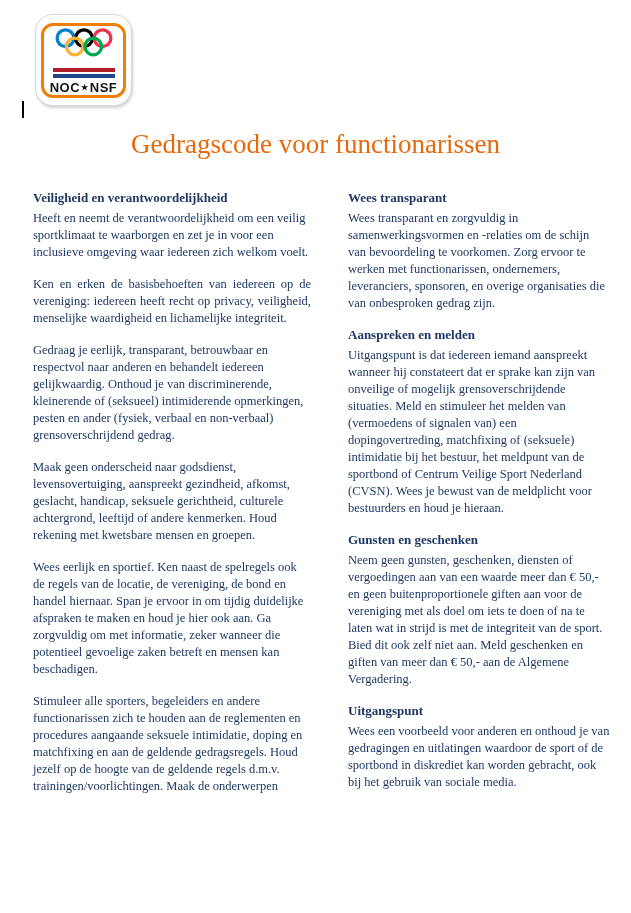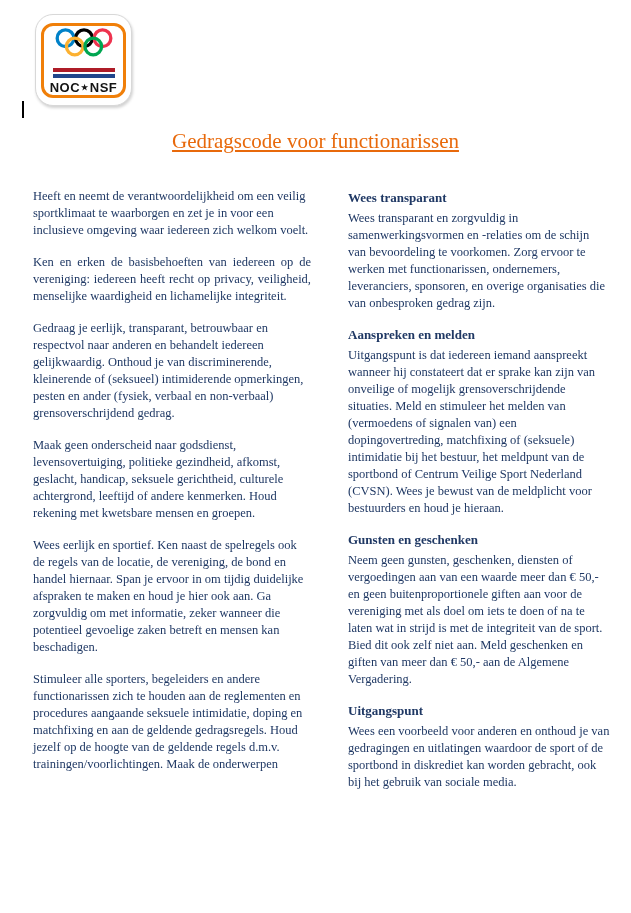--- a/index.html
+++ b/index.html
@@ -68,21 +68,21 @@
 
   
   .title-wrap {
     position: absolute;
     left: 0;
     right: 0;
     top: 129px;
     text-align: center;
     color: var(--accent-orange);
   }
-  .doc-title { font-size: 21px; font-weight: normal; text-decoration: underline; }
+  .doc-title { font-size: 27px; font-weight: normal; }
   .doc-subtitle { font-size: 14.5px; margin-top: 3px; }
 
   
   .content {
     position: absolute;
     left: 33px;
     top: 188px;
     width: 577px;
     display: flex;
     gap: 37px;
@@ -132,24 +132,25 @@
   </div>
 
   <div class="text-cursor"></div>
 
   <div class="title-wrap">
     <div class="doc-title">Gedragscode voor functionarissen</div>
   </div>
 
   <div class="content">
     <div class="col-left">
+        <h3 class="blk-heading">Veiligheid en verantwoordelijkheid</h3>
         <p class="blk-para">Heeft en neemt de verantwoordelijkheid om een veilig sportklimaat te waarborgen en zet je in voor een inclusieve omgeving waar iedereen zich welkom voelt.</p>
         <p class="blk-para justify">Ken en erken de basisbehoeften van iedereen op de vereniging: iedereen heeft recht op privacy, veiligheid, menselijke waardigheid en lichamelijke integriteit.</p>
         <p class="blk-para">Gedraag je eerlijk, transparant, betrouwbaar en respectvol naar anderen en behandelt iedereen gelijkwaardig. Onthoud je van discriminerende, kleinerende of (seksueel) intimiderende opmerkingen, pesten en ander (fysiek, verbaal en non-verbaal) grensoverschrijdend gedrag.</p>
-        <p class="blk-para">Maak geen onderscheid naar godsdienst, levensovertuiging, politieke gezindheid, afkomst, geslacht, handicap, seksuele gerichtheid, culturele achtergrond, leeftijd of andere kenmerken. Houd rekening met kwetsbare mensen en groepen.</p>
+        <p class="blk-para">Maak geen onderscheid naar godsdienst, levensovertuiging, aanspreekt gezindheid, afkomst, geslacht, handicap, seksuele gerichtheid, culturele achtergrond, leeftijd of andere kenmerken. Houd rekening met kwetsbare mensen en groepen.</p>
         <p class="blk-para">Wees eerlijk en sportief. Ken naast de spelregels ook de regels van de locatie, de vereniging, de bond en handel hiernaar. Span je ervoor in om tijdig duidelijke afspraken te maken en houd je hier ook aan. Ga zorgvuldig om met informatie, zeker wanneer die potentieel gevoelige zaken betreft en mensen kan beschadigen.</p>
         <p class="blk-para">Stimuleer alle sporters, begeleiders en andere functionarissen zich te houden aan de reglementen en procedures aangaande seksuele intimidatie, doping en matchfixing en aan de geldende gedragsregels.  Houd jezelf op de hoogte van de geldende regels d.m.v. trainingen/voorlichtingen. Maak de onderwerpen</p>
       </div>
     <div class="col-right">
         <h3 class="blk-heading">Wees transparant</h3>
         <p class="blk-para">Wees transparant en zorgvuldig in samenwerkingsvormen en -relaties om de schijn van bevoordeling te voorkomen. Zorg ervoor te werken met functionarissen, ondernemers, leveranciers, sponsoren, en overige organisaties die van onbesproken gedrag zijn.</p>
         <h3 class="blk-heading">Aanspreken en melden</h3>
         <p class="blk-para">Uitgangspunt is dat iedereen iemand aanspreekt wanneer hij constateert dat er sprake kan zijn van onveilige of mogelijk grensoverschrijdende situaties. Meld en stimuleer het melden van (vermoedens of signalen van) een dopingovertreding, matchfixing of (seksuele) intimidatie bij het bestuur, het meldpunt van de sportbond of Centrum Veilige Sport Nederland (CVSN). Wees je bewust van de meldplicht voor bestuurders en houd je hieraan.</p>
         <h3 class="blk-heading">Gunsten en geschenken</h3>
         <p class="blk-para">Neem geen gunsten, geschenken, diensten of vergoedingen aan van een waarde meer dan € 50,-  en geen buitenproportionele giften aan voor de vereniging met als doel om iets te doen of na te laten wat in strijd is met de integriteit van de sport. Bied dit ook zelf niet aan. Meld geschenken en giften van meer dan € 50,- aan de Algemene Vergadering.</p>

